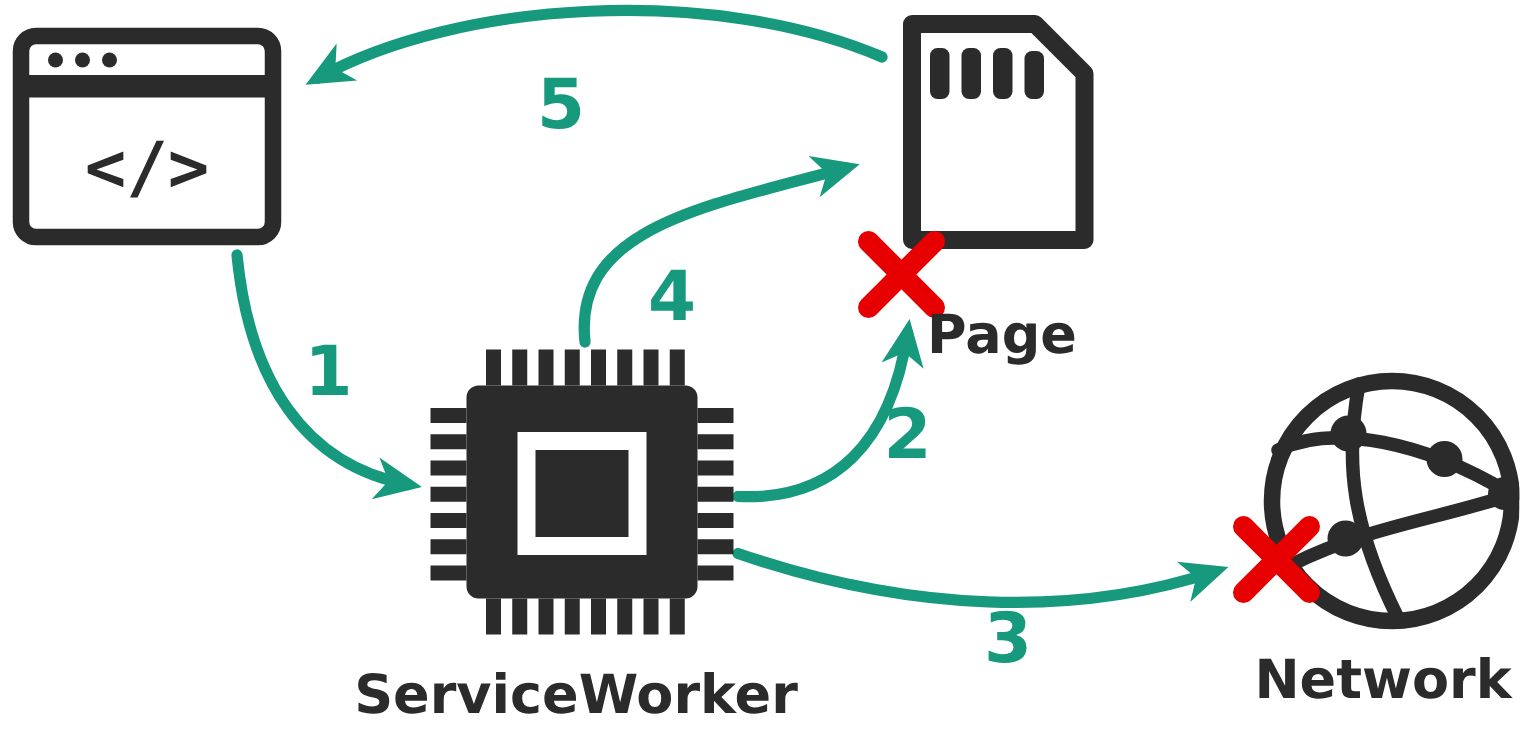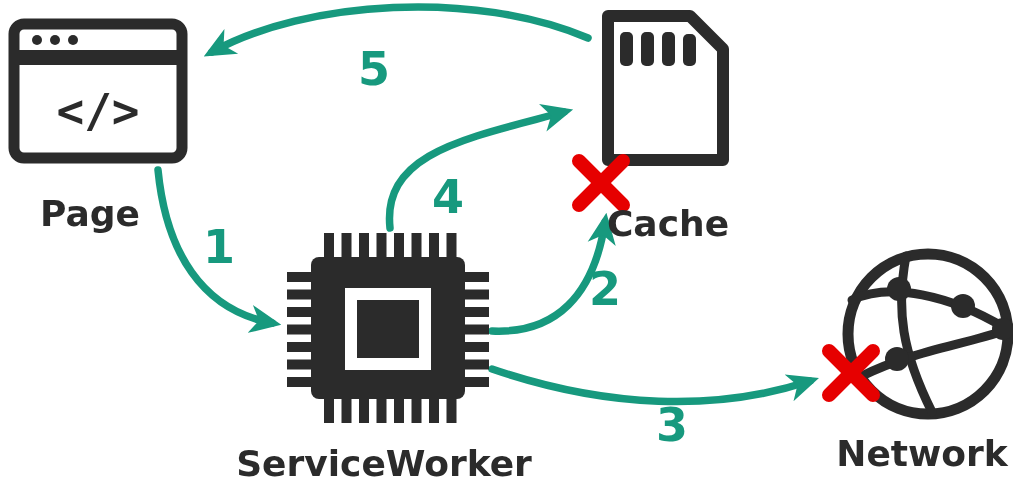--- a/index.html
+++ b/index.html
@@ -97,22 +97,21 @@
     <g class="error-x">
       <line x1="579" y1="161" x2="623" y2="205"></line>
       <line x1="623" y1="161" x2="579" y2="205"></line>
     </g>
     <g class="error-x">
       <line x1="829" y1="351" x2="873" y2="395"></line>
       <line x1="873" y1="351" x2="829" y2="395"></line>
     </g>
   </svg>
 
-  <div class="node-label" style="left:90px;top:192px;">Page</div>
-  <div class="node-label" style="left:668px;top:202px;">Cache</div>
+  <div class="node-label" style="left:668px;top:202px;">Page</div>
   <div class="node-label" style="left:922px;top:432px;">Network</div>
   <div class="node-label" style="left:384px;top:442px;">ServiceWorker</div>
 
   <div class="step-label" style="left:219px;top:224px;">1</div>
   <div class="step-label" style="left:605px;top:266px;">2</div>
   <div class="step-label" style="left:672px;top:402px;">3</div>
   <div class="step-label" style="left:448px;top:174px;">4</div>
   <div class="step-label" style="left:374px;top:46px;">5</div>
 
 </div>

